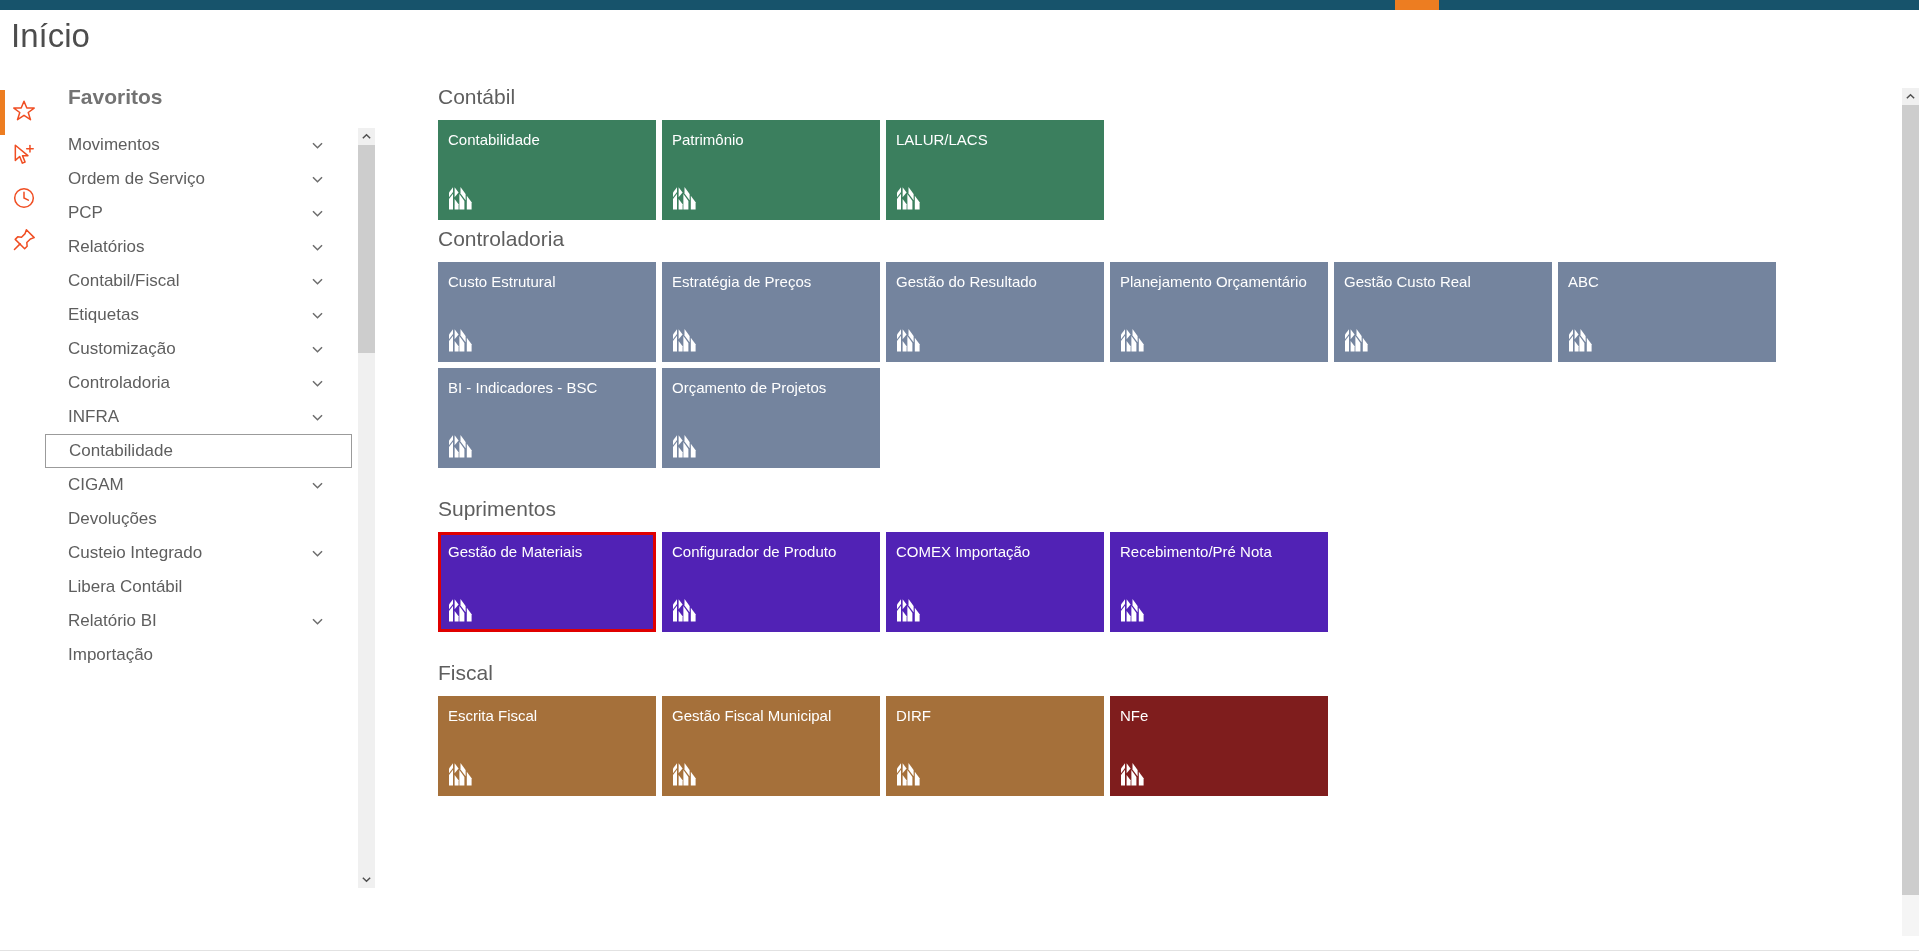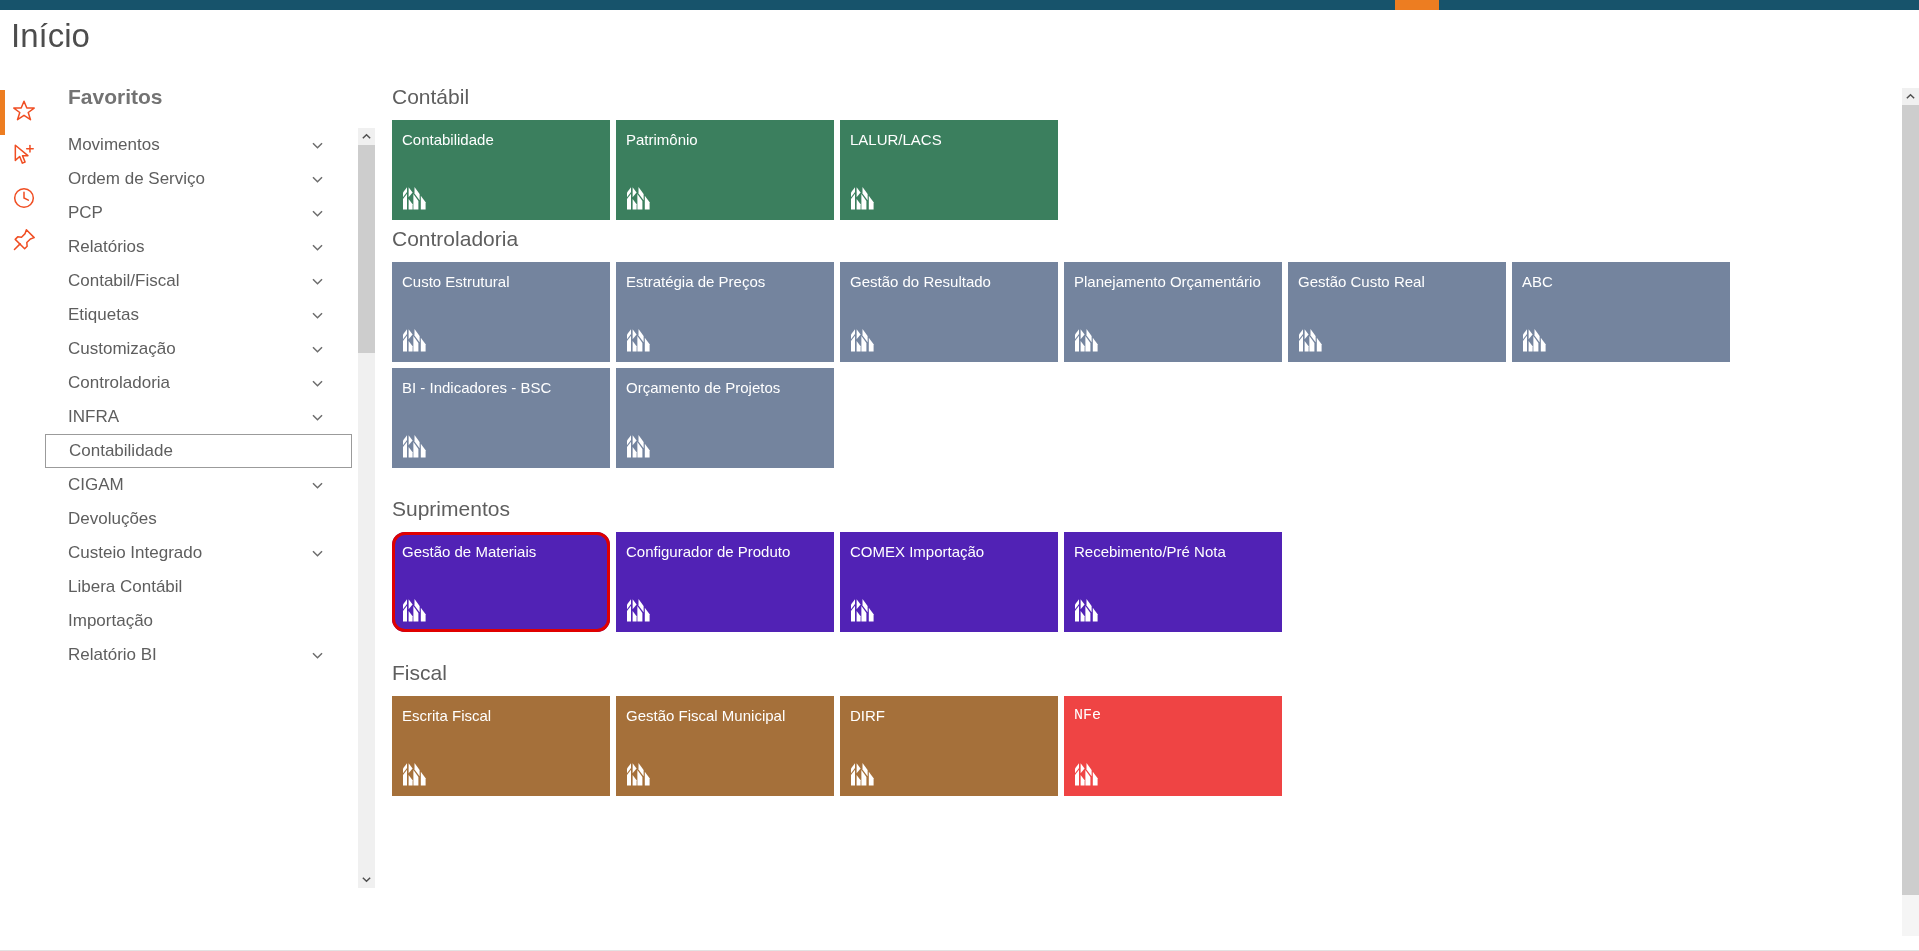--- a/index.html
+++ b/index.html
@@ -113,21 +113,21 @@
     width: 17px; height: 208px;
     background: #cdcdcd;
   }
 
   
   #main {
     position: absolute; left: 392px; top: 84px;
     width: 1490px; height: 800px;
     overflow: hidden;
   }
-  .section { position: relative; }
+  .section { position: relative; margin-left: 46px; }
   .section-title {
     font-size: 21px; font-weight: 300; color: #5e5e5e;
     line-height: 26px;
     margin: 0 0 10px 0;
   }
   .tile-grid { display: flex; flex-wrap: wrap; }
   .tile {
     position: relative;
     width: 218px; height: 100px;
     margin: 0 6px 6px 0;
@@ -141,21 +141,21 @@
     color: #ffffff;
     line-height: 19px;
     white-space: nowrap;
     overflow: hidden;
   }
   .tile-icon {
     position: absolute; left: 9px; bottom: 9px;
     width: 27px; height: 27px;
   }
   .tile-icon svg { display: block; width: 27px; height: 27px; }
-  .tile.highlighted { outline: 3px solid #e00000; outline-offset: -3px; border-radius: 13px; }
+  .tile.highlighted { outline: 3px solid #e00000; outline-offset: -3px; }
   .section-controladoria{ margin-bottom: 22px; }
   .section-suprimentos  { margin-bottom: 22px; }
 
   
   #page-scrollbar {
     position: absolute; right: 0px; top: 88px;
     width: 17px; height: 848px;
     background: #f5f5f5;
   }
   #page-sb-up {
@@ -329,30 +329,30 @@
       </div>
       <div class="nav-item">
         <span class="nav-label">Libera Contábil</span>
         <span class="nav-chevron hidden">
           <svg viewBox="0 0 13 13" fill="none" stroke="currentColor" stroke-width="1.5" stroke-linecap="square">
             <polyline points="2.5,4.8 6.5,8.8 10.5,4.8"></polyline>
           </svg>
         </span>
       </div>
       <div class="nav-item">
+        <span class="nav-label">Relatório BI</span>
+        <span class="nav-chevron">
+          <svg viewBox="0 0 13 13" fill="none" stroke="currentColor" stroke-width="1.5" stroke-linecap="square">
+            <polyline points="2.5,4.8 6.5,8.8 10.5,4.8"></polyline>
+          </svg>
+        </span>
+      </div>
+      <div class="nav-item">
         <span class="nav-label">Importação</span>
         <span class="nav-chevron hidden">
-          <svg viewBox="0 0 13 13" fill="none" stroke="currentColor" stroke-width="1.5" stroke-linecap="square">
-            <polyline points="2.5,4.8 6.5,8.8 10.5,4.8"></polyline>
-          </svg>
-        </span>
-      </div>
-      <div class="nav-item">
-        <span class="nav-label">Relatório BI</span>
-        <span class="nav-chevron">
           <svg viewBox="0 0 13 13" fill="none" stroke="currentColor" stroke-width="1.5" stroke-linecap="square">
             <polyline points="2.5,4.8 6.5,8.8 10.5,4.8"></polyline>
           </svg>
         </span>
       </div>
     </div>
 </div>
 
 <div id="sidebar-scrollbar">
   <div class="sb-arrow" id="sidebar-sb-up">
@@ -632,21 +632,21 @@
               <polygon points="2.0,8.6 6.0,3.2 6.0,8.0 2.0,13.2"></polygon>
               <polygon points="2.0,14.9 6.0,9.7 6.0,25.6 2.0,25.6"></polygon>
               <polygon points="7.6,3.2 11.6,8.6 7.6,13.2 7.6,8.0"></polygon>
               <polygon points="13.5,3.0 18.6,10.0 18.6,16.2 13.5,9.4"></polygon>
               <polygon points="12.4,10.0 17.4,16.9 17.4,25.6 12.4,25.6"></polygon>
               <polygon points="19.8,11.8 24.6,18.3 24.6,25.6 19.8,25.6"></polygon>
               <polygon points="7.6,15.0 11.6,20.3 11.6,25.6 7.6,25.6"></polygon>
             </svg>
           </div>
         </div>
-        <div class="tile" style="background: #ef4444; font-family: Liberation Mono, monospace;">
+        <div class="tile" style="background: #7f1d1d;">
           <div class="tile-label">NFe</div>
           <div class="tile-icon">
             <svg viewBox="0 0 27 27" fill="#ffffff">
               <polygon points="2.0,8.6 6.0,3.2 6.0,8.0 2.0,13.2"></polygon>
               <polygon points="2.0,14.9 6.0,9.7 6.0,25.6 2.0,25.6"></polygon>
               <polygon points="7.6,3.2 11.6,8.6 7.6,13.2 7.6,8.0"></polygon>
               <polygon points="13.5,3.0 18.6,10.0 18.6,16.2 13.5,9.4"></polygon>
               <polygon points="12.4,10.0 17.4,16.9 17.4,25.6 12.4,25.6"></polygon>
               <polygon points="19.8,11.8 24.6,18.3 24.6,25.6 19.8,25.6"></polygon>
               <polygon points="7.6,15.0 11.6,20.3 11.6,25.6 7.6,25.6"></polygon>

